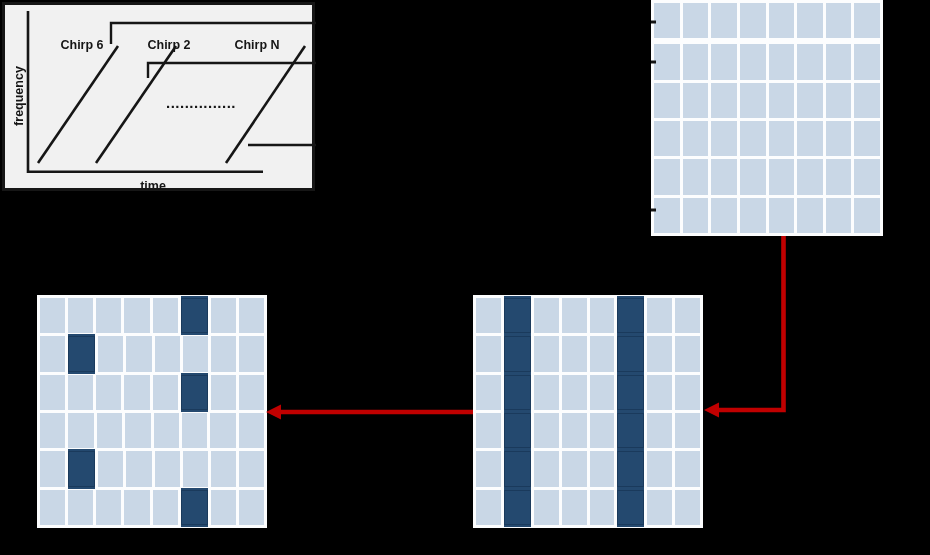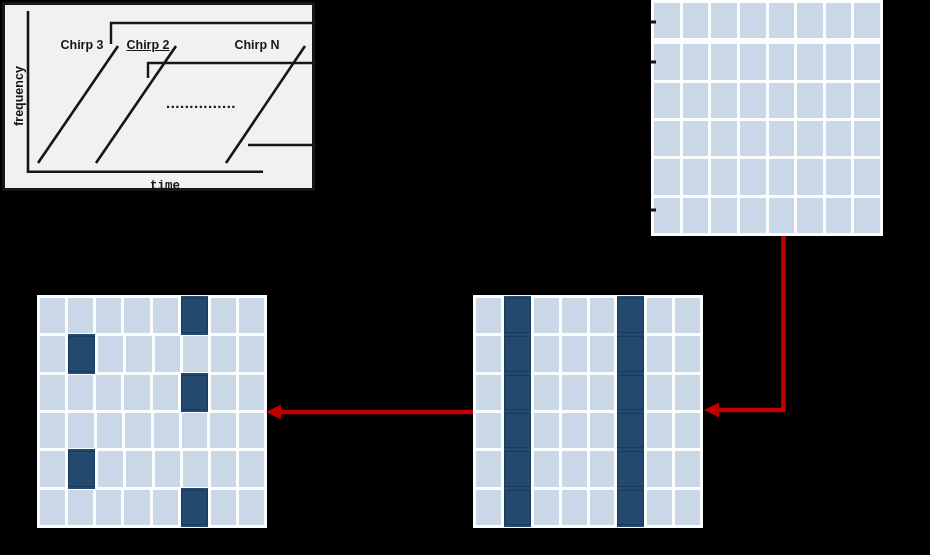--- a/index.html
+++ b/index.html
@@ -12,23 +12,23 @@
   .chirp-panel{
     position:absolute; left:2px; top:2px; width:307px; height:183px;
     background:var(--panel,#f1f1f1); border:3px solid var(--ink,#161616);
   }
   .plot-label{
     position:absolute; color:var(--ink,#161616); font-weight:bold;
     font-size:12.5px; line-height:14px; text-align:center; width:80px; height:14px;
     white-space:nowrap;
   }
   #lbl-frequency{ left:-26px; top:84px; transform:rotate(-90deg); }
-  #lbl-time{ left:120px; top:174px;font-family:Liberation Mono, monospace; }
+  #lbl-time{ left:108px; top:174px; }
   #lbl-chirp1{ left:37px; top:33px; }
-  #lbl-chirp2{ left:103px; top:33px;text-decoration:underline; }
+  #lbl-chirp2{ left:124px; top:33px; }
   #lbl-chirpN{ left:212px; top:33px; }
   #lbl-dots{ left:156px; top:91px; font-size:15px; letter-spacing:0.5px; }
   
   .matrix{
     position:absolute; background:var(--gap,#fcfdfe);
     padding:3px; box-sizing:border-box;
     display:flex; flex-direction:column; gap:3px;
   }
   .matrix .mrow{ flex:1; display:flex; gap:3px; }
   .matrix[data-widegap="true"] .mrow:first-child{ margin-bottom:3px; }
@@ -46,21 +46,21 @@
   #overlay{ position:absolute; left:0; top:0; pointer-events:none; z-index:2; }
 </style>
 </head>
 <body>
 
 <div id="canvas" style="--bg: #000000; --panel: #f1f1f1; --ink: #161616; --cell-light: #c9d7e6; --cell-dark: #24496f; --cell-dark-edge: #1a3a5c; --gap: #fcfdfe; --arrow: #c00000;">
 
   <div class="chirp-panel">
     <div class="plot-label" id="lbl-frequency">frequency</div>
     <div class="plot-label" id="lbl-time">time</div>
-    <div class="plot-label" id="lbl-chirp1">Chirp 3</div>
+    <div class="plot-label" id="lbl-chirp1">Chirp 6</div>
     <div class="plot-label" id="lbl-chirp2">Chirp 2</div>
     <div class="plot-label" id="lbl-chirpN">Chirp N</div>
     <div class="plot-label" id="lbl-dots">...............</div>
   </div>
 
   <div class="matrix" id="matrix-top-right" data-widegap="true">
       <div class="mrow">
         <div class="cell"></div>
         <div class="cell"></div>
         <div class="cell"></div>

